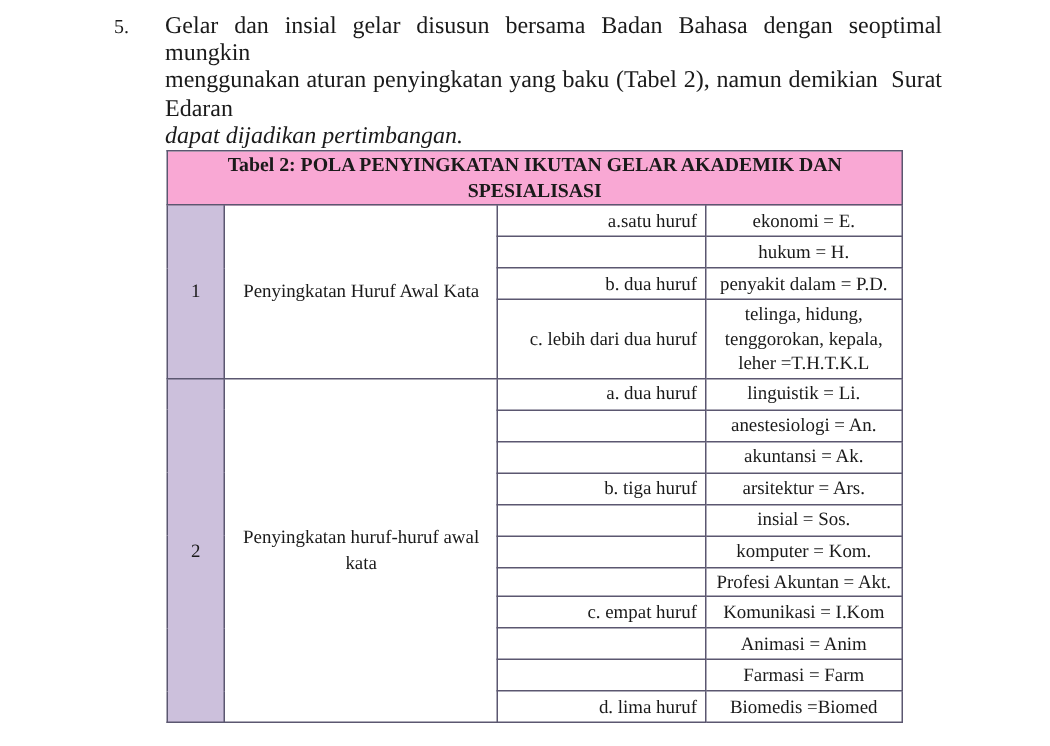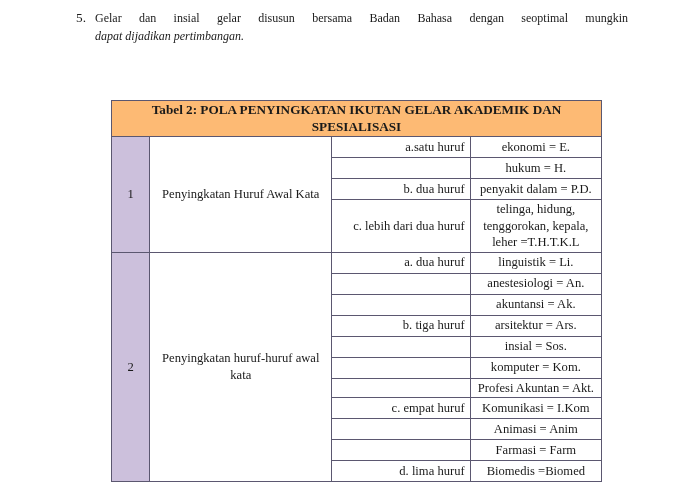--- a/index.html
+++ b/index.html
@@ -29,24 +29,25 @@
   }
   .para-num {
     width: 19px;
     flex: 0 0 19px;
     font-size: 13.3px;
     line-height: 18.2px;
     text-align: left;
   }
   .para-body {
     flex: 1 1 auto;
-    font-size: 12px;
+    font-size: 16px;
     line-height: 18.2px;
     text-align: justify;
     text-justify: inter-word;
+    margin-left: 15px;
   }
   .para-line {
     display: block;
     text-align: justify;
     text-align-last: justify;
     white-space: pre-wrap;
   }
   .para-line.last {
     text-align-last: left;
     font-style: italic;
@@ -73,41 +74,42 @@
   }
   .c-num   { width: 38px; }
   .c-desc  { width: 182px; }
   .c-rule  { width: 138px; }
   .c-ex    { width: 131px; }
 
   .lav {
     background: #ccc0dc;
   }
   .hdr {
-    background: #fdba74;
+    background: #f9a8d4;
     text-align: center;
     font-weight: bold;
     font-size: 13.2px;
     line-height: 16.5px;
     padding: 2px 6px;
   }
   .ctr { text-align: center; }
   .lft { text-align: right; }
   .mid-v { vertical-align: middle; }
 
   .rowh { height: 21px; }
 </style>
 </head>
 <body>
 
 <div class="para-wrap">
   <div class="para-row">
     <div class="para-num">5.</div>
     <div class="para-body">
       <span class="para-line">Gelar dan insial gelar disusun bersama Badan Bahasa dengan seoptimal mungkin</span>
+      <span class="para-line">menggunakan aturan penyingkatan yang baku (Tabel 2), namun demikian  Surat Edaran</span>
       <span class="para-line last">dapat dijadikan pertimbangan.</span>
     </div>
   </div>
 </div>
 
 <div class="tbl-wrap">
   <table class="grid">
     <colgroup>
       <col class="c-num">
       <col class="c-desc">

